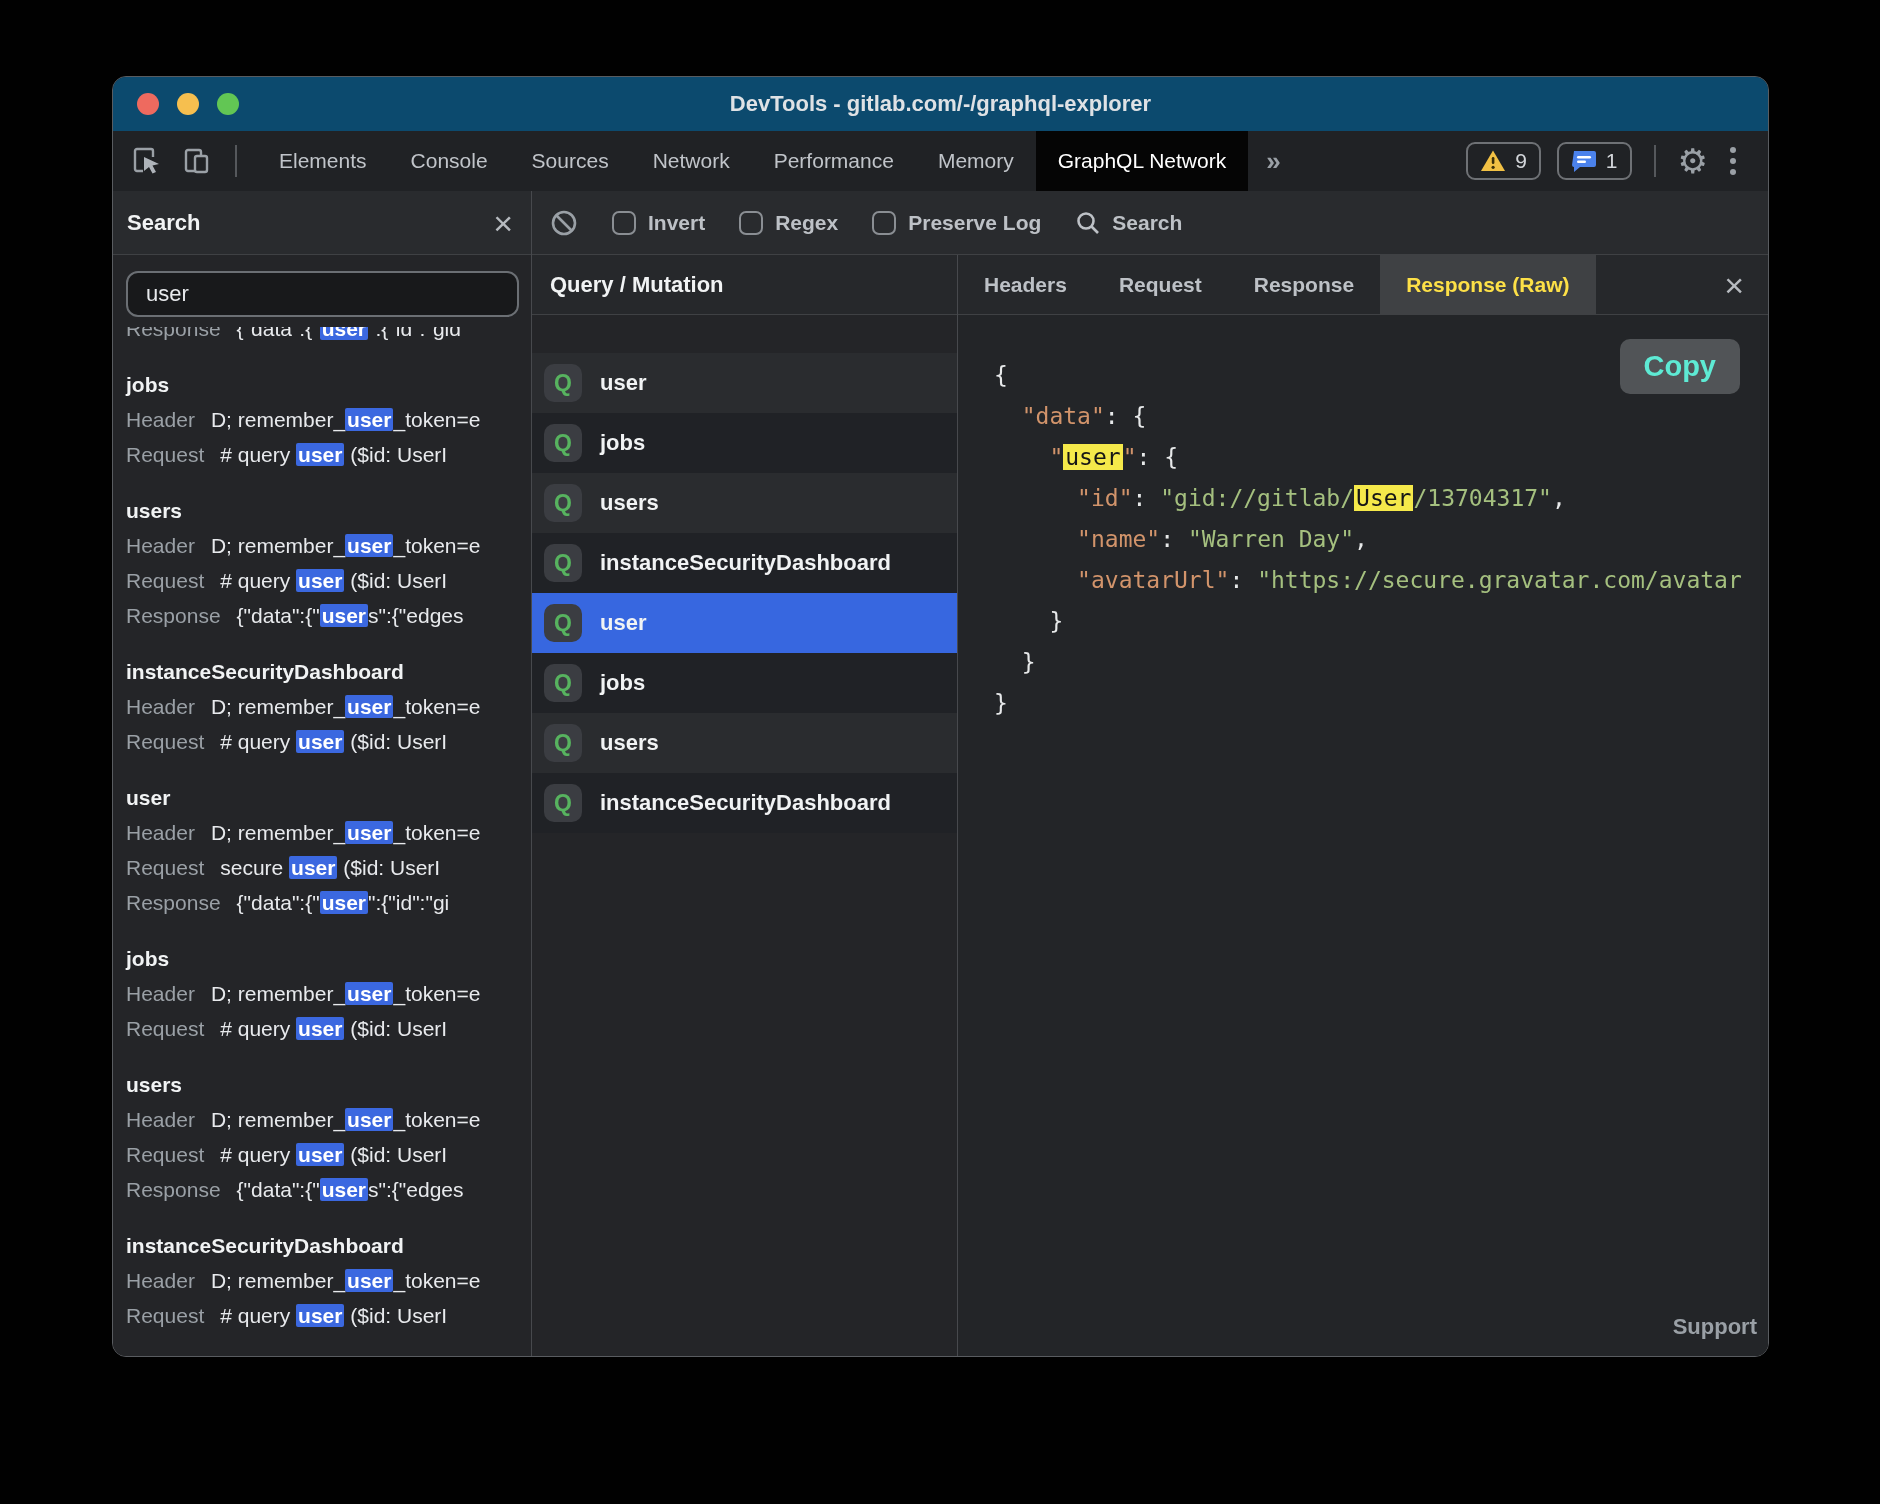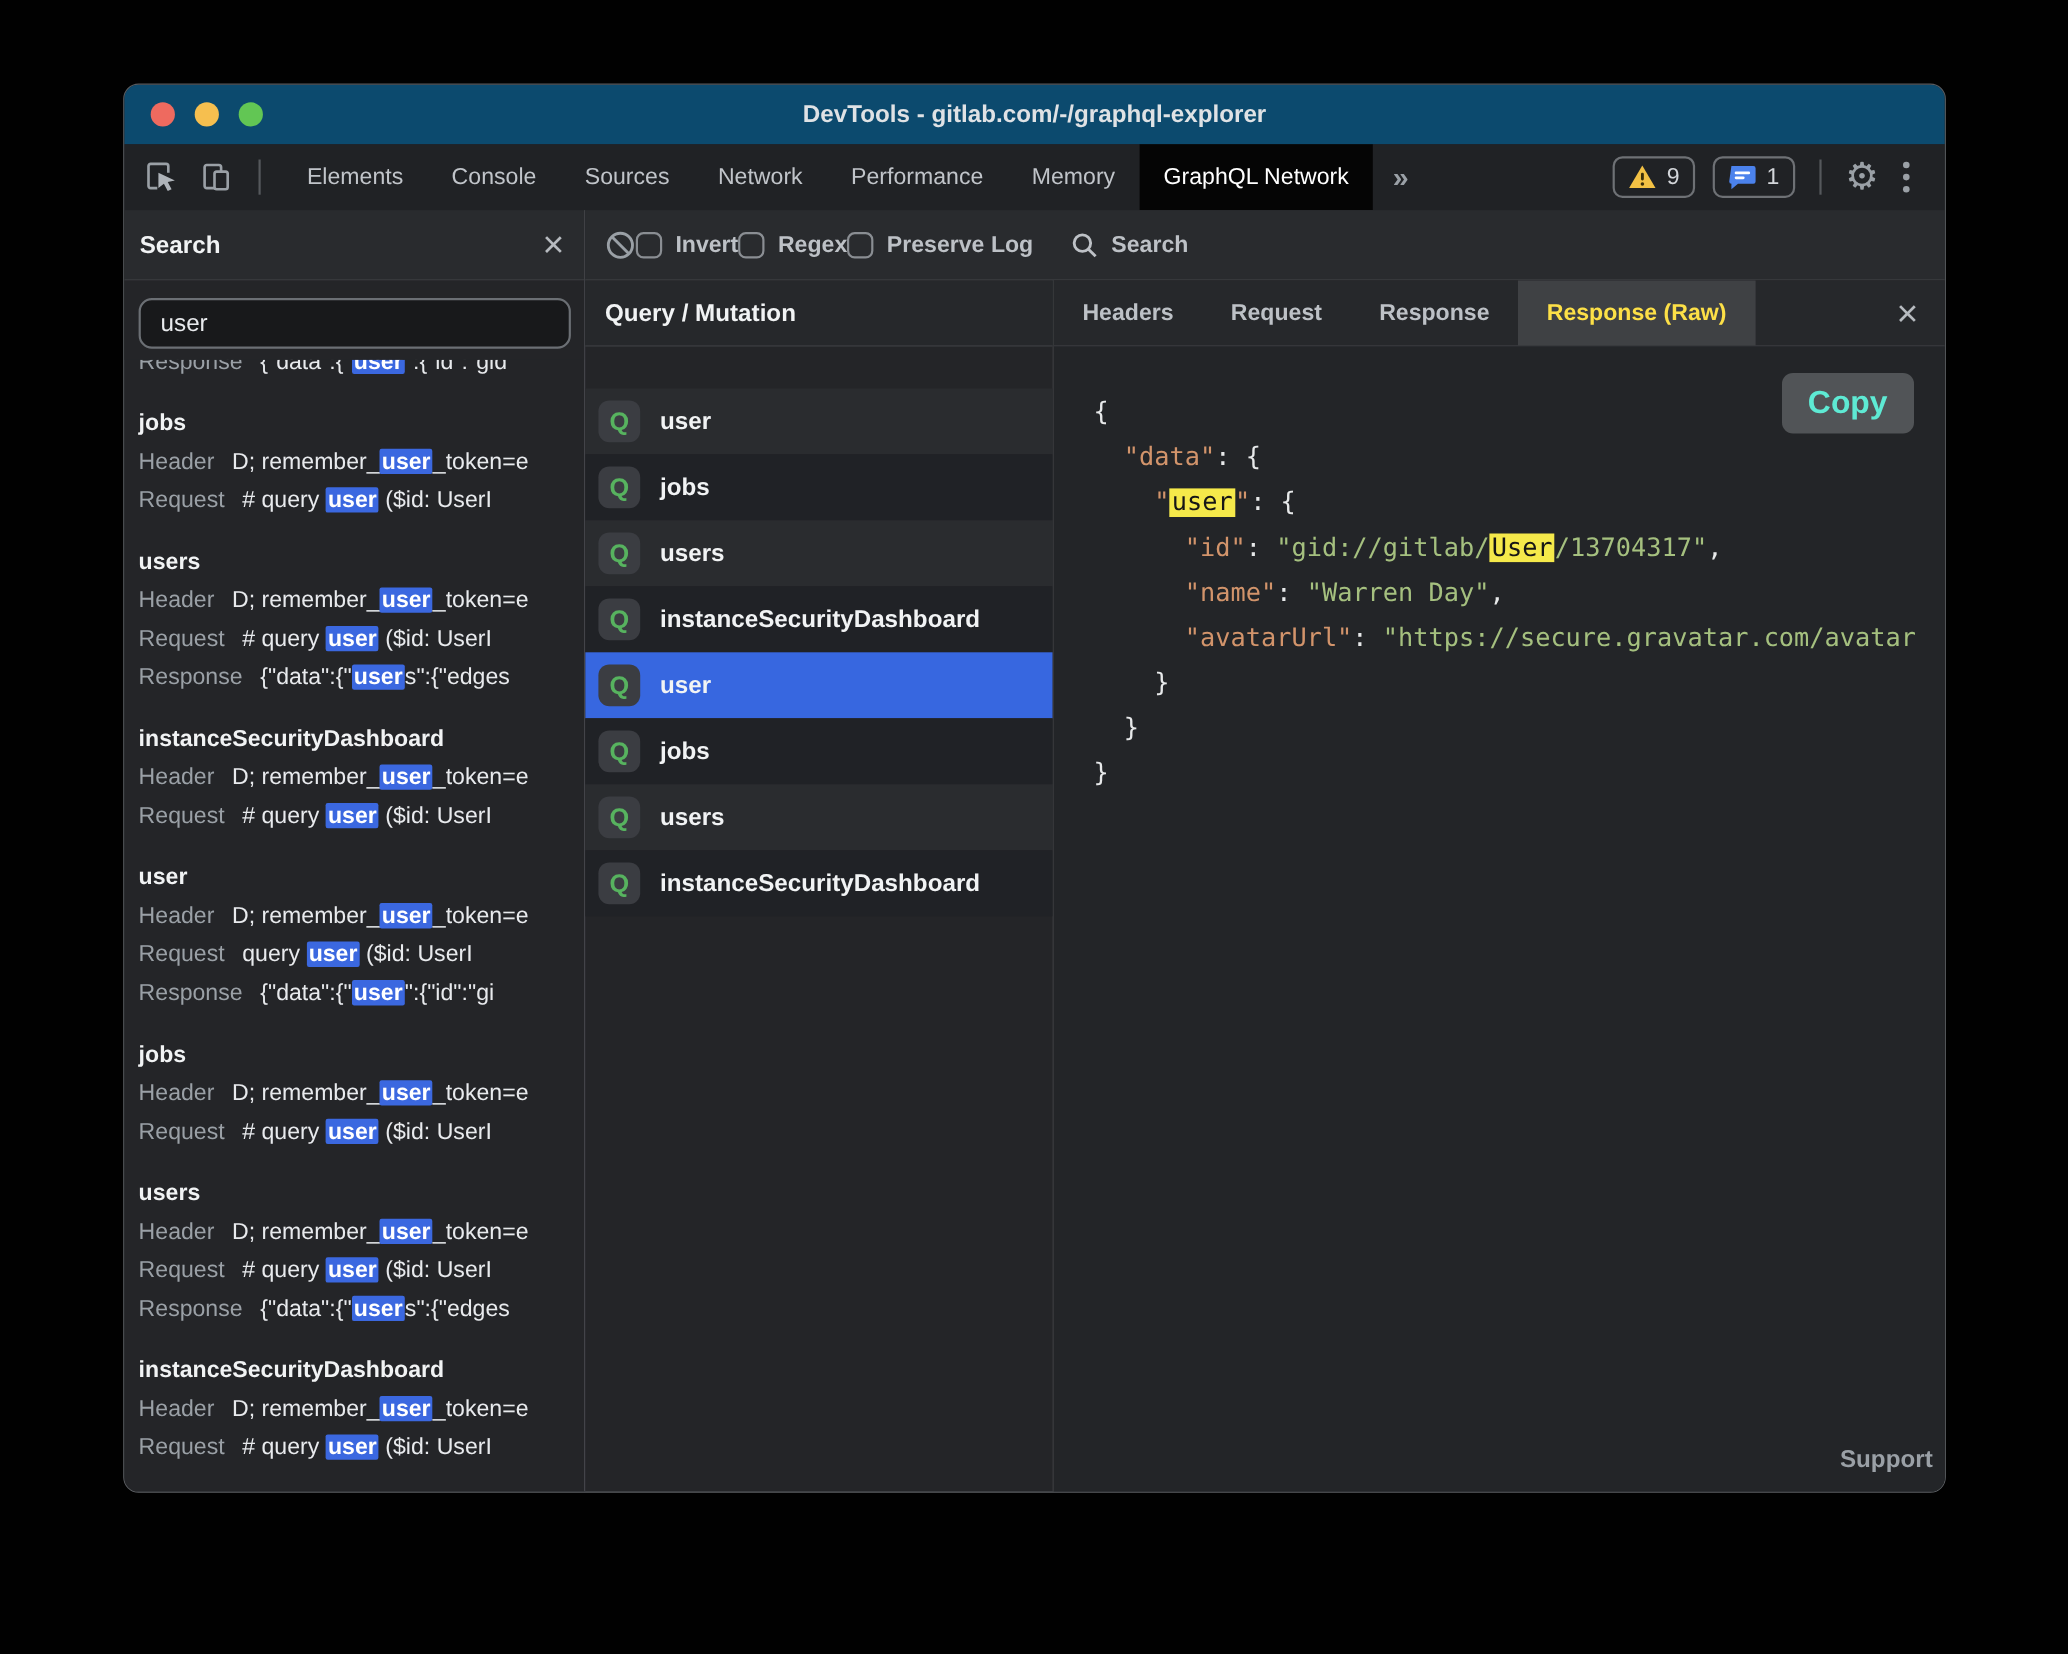--- a/index.html
+++ b/index.html
@@ -52,21 +52,21 @@
   .sr-title { color:#f1f3f4; font-size:21px; font-weight:700; line-height:35px; margin-top:21px; }
 
   
   .right-col { flex:1; display:flex; flex-direction:column; min-width:0; min-height:0; }
   .filterrow { height:64px; flex:0 0 auto; background:#292b2e; border-bottom:1px solid #3f4144;
     display:flex; align-items:center; padding-left:18px; }
   .filter-input { width:400px; height:46px; margin-left:14px; background:#1d1e21; border:2px solid #606artpx;
     border:2px solid #606368; border-radius:12px; color:#e8eaed; font-size:22px; padding:0 18px; outline:none;
     font-family:"Liberation Sans", sans-serif; }
   .filter-input::placeholder, .sp-input::placeholder { color:#84888d; }
-  .cb-group { display:flex; align-items:center; gap:12px; }
+  .cb-group { display:flex; align-items:center; gap:12px; margin-left:34px; }
   .cb { width:24px; height:24px; border:2px solid #8a8e93; border-radius:7px; background:transparent; }
   .cb-label { color:#bdc1c6; font-size:21px; font-weight:700; white-space:nowrap; }
   .fsearch { display:flex; align-items:center; gap:11px; margin-left:34px; }
 
   .lower { flex:1; display:flex; min-height:0; }
 
   
   .query-panel { width:426px; flex:0 0 auto; border-right:1px solid #47494d; display:flex; flex-direction:column; min-height:0;gap:38px; }
   .qp-header { height:60px; flex:0 0 auto; border-bottom:1px solid #3f4144; display:flex; align-items:center;
     padding-left:18px; color:#f1f3f4; font-size:22px; font-weight:700; background:#26282b; }
@@ -188,21 +188,21 @@
             <div class="sr-row"><span class="sr-label">Response</span><span class="sr-val"><span>{"data":{"</span><span class="sr-hl">user</span><span>s":{"edges</span></span></div>
           </div>
           <div class="sr-group">
             <div class="sr-title">instanceSecurityDashboard</div>
             <div class="sr-row"><span class="sr-label">Header</span><span class="sr-val"><span>D; remember_</span><span class="sr-hl">user</span><span>_token=e</span></span></div>
             <div class="sr-row"><span class="sr-label">Request</span><span class="sr-val"><span># query </span><span class="sr-hl">user</span><span> ($id: UserI</span></span></div>
           </div>
           <div class="sr-group">
             <div class="sr-title">user</div>
             <div class="sr-row"><span class="sr-label">Header</span><span class="sr-val"><span>D; remember_</span><span class="sr-hl">user</span><span>_token=e</span></span></div>
-            <div class="sr-row"><span class="sr-label">Request</span><span class="sr-val"><span>query </span><span class="sr-hl">user</span><span> ($id: UserI</span></span></div>
+            <div class="sr-row"><span class="sr-label">Request</span><span class="sr-val"><span>secure </span><span class="sr-hl">user</span><span> ($id: UserI</span></span></div>
             <div class="sr-row"><span class="sr-label">Response</span><span class="sr-val"><span>{"data":{"</span><span class="sr-hl">user</span><span>":{"id":"gi</span></span></div>
           </div>
           <div class="sr-group">
             <div class="sr-title">jobs</div>
             <div class="sr-row"><span class="sr-label">Header</span><span class="sr-val"><span>D; remember_</span><span class="sr-hl">user</span><span>_token=e</span></span></div>
             <div class="sr-row"><span class="sr-label">Request</span><span class="sr-val"><span># query </span><span class="sr-hl">user</span><span> ($id: UserI</span></span></div>
           </div>
           <div class="sr-group">
             <div class="sr-title">users</div>
             <div class="sr-row"><span class="sr-label">Header</span><span class="sr-val"><span>D; remember_</span><span class="sr-hl">user</span><span>_token=e</span></span></div>

